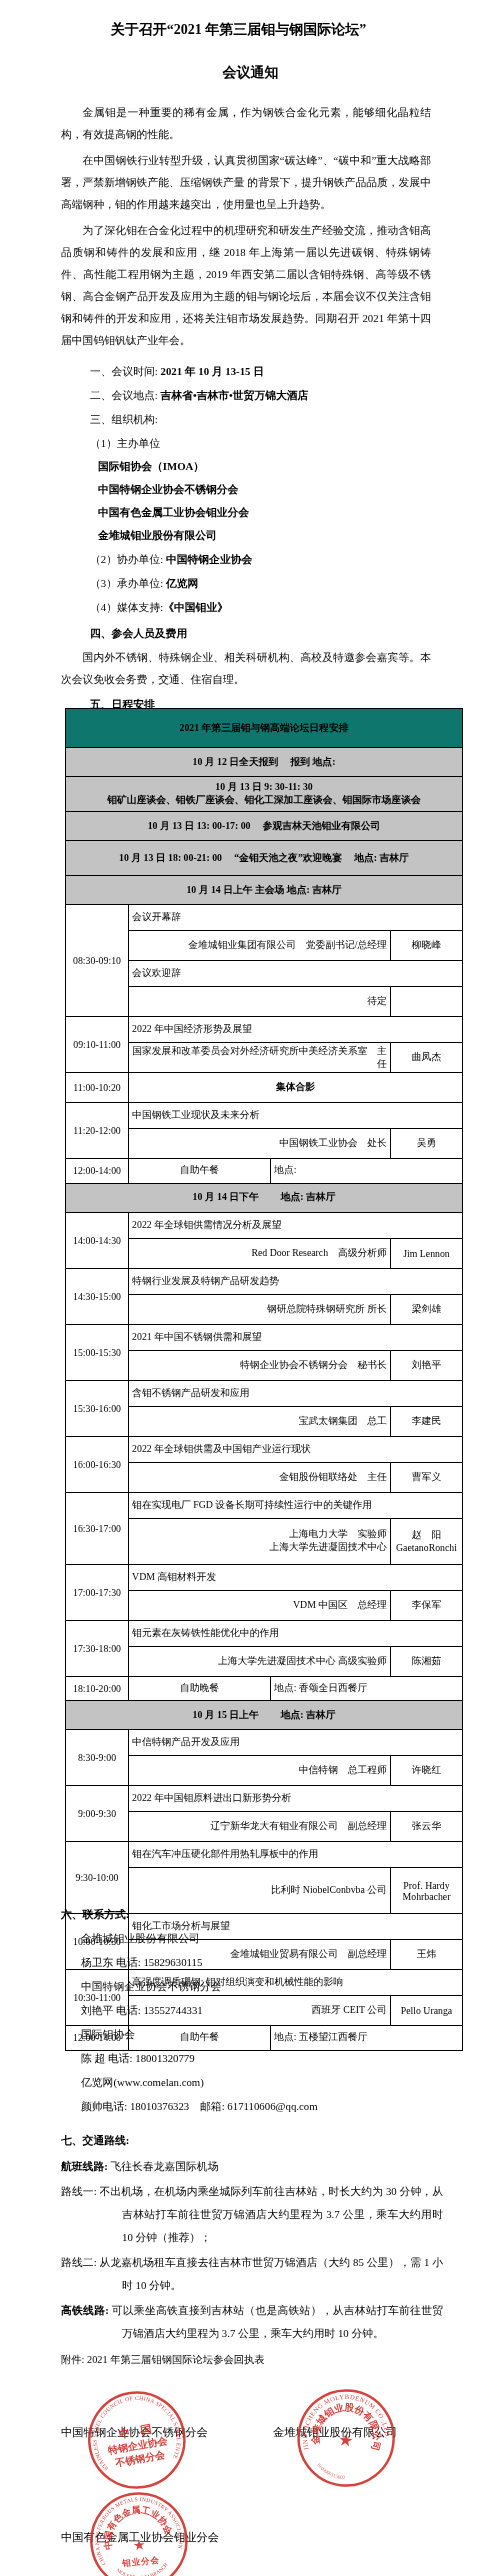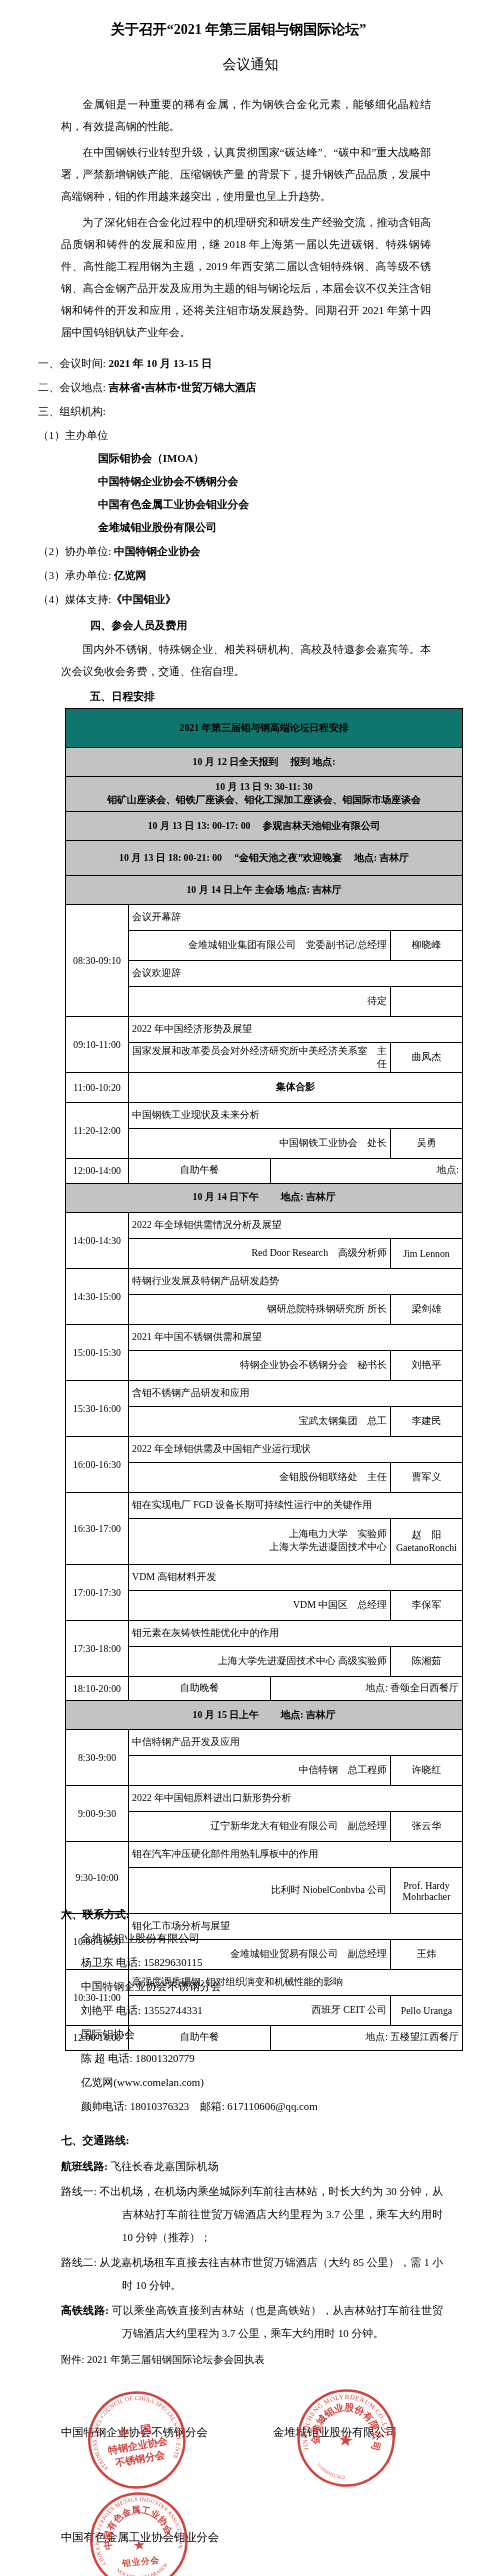--- a/index.html
+++ b/index.html
@@ -2,46 +2,46 @@
 <html style="font-size:8.2px"><head>
 <meta charset="utf-8">
 <style>
   html,body{margin:0;padding:0;background:#ffffff;}
   body{font-family:"Liberation Serif","DejaVu Serif",serif;color:#000;}
   .page{position:relative;width:489px;height:3091px;background:#fff;overflow:hidden;}
 
   
   .intro{position:absolute;top:13.4px;left:0;width:477px;padding:0;}
   .doc-title{font-size:14px;font-weight:bold;text-align:center;line-height:20.6px;margin-top:6.2px;}
-  .doc-title2{font-size:14px;font-weight:normal;text-align:center;line-height:20.6px;margin-top:15px;padding-left:24px;}
+  .doc-title2{font-size:14px;font-weight:bold;text-align:center;line-height:20.6px;margin-top:23px;padding-left:24px;}
   .body-text{font-size:10.8px;line-height:22px;text-align:justify;margin:0 46px 0 61px;text-indent:2em;}
   .p-first{margin-top:17.5px;}
   .p-mid{margin-top:4.1px;}
-  .item-line{font-size:10.8px;line-height:24px;margin-left:38px;}
+  .item-line{font-size:10.8px;line-height:24px;margin-left:90px;}
   .item-line b,.org-line{font-weight:bold;}
   .items{margin-top:7.2px;}
   .org-line{font-size:10.8px;line-height:23px;margin-left:98px;font-weight:bold;}
   .sec-head{font-size:10.8px;font-weight:bold;line-height:25px;margin-left:90px;margin-top:2.1px;}
 
   
   .schedule{position:absolute;top:708px;left:65px;}
   table.sched{border-collapse:collapse;table-layout:fixed;width:397px;border:1.5px solid #000;}
   table.sched td{border:1px solid #000;font-size:9.8px;vertical-align:middle;padding:1px 3.1px;overflow:hidden;}
   .t-title-row td{font-size:13.4px;font-weight:bold;text-align:center;height:36px;background:#0f766e;}
   .r-banner td{background:#c3c3c3;font-weight:bold;text-align:center;font-size:10.3px;height:26px;}
   .r-banner.tall td{height:32px;}
   .r-banner .b2{font-weight:bold;}
   .c-time{text-align:center;font-size:9.8px;}
   .c-title{font-weight:normal;text-align:left;padding-left:6.2px;height:23px;font-size:10.3px;}
   .c-org{text-align:right;padding-right:5.2px;height:27px;white-space:pre-line;font-size:10.3px;}
   .c-name{text-align:center;white-space:pre-line;font-size:9.8px;}
   .r-spk.tall td{height:43px;}
   .c-photo{text-align:center;font-weight:bold;font-size:10.3px;height:27px;}
   .c-meal{text-align:center;height:21.6px;margin-left:23px;}
-  .c-loc{text-align:right;}
+  .c-loc{text-align:left;}
 
   
   .contact-sec{position:absolute;top:1902px;left:0;width:489px;}
   .contact-head{font-size:10.8px;font-weight:bold;margin-left:61px;line-height:24px;}
   .contact-line{font-size:10.8px;line-height:24px;margin-left:81px;}
   .transport-sec{position:absolute;top:2128px;left:0;width:489px;}
   .trans-head{font-size:10.8px;font-weight:bold;margin-left:61px;line-height:25px;}
   .hang{font-size:10.8px;line-height:23px;margin:2.1px 46px 2.1px 61px;padding-left:61px;text-indent:-61px;text-align:justify;}
   .hang b{font-weight:bold;}
   .attach-line{font-size:10.3px;margin-left:61px;line-height:23px;margin-top:3.1px;}

